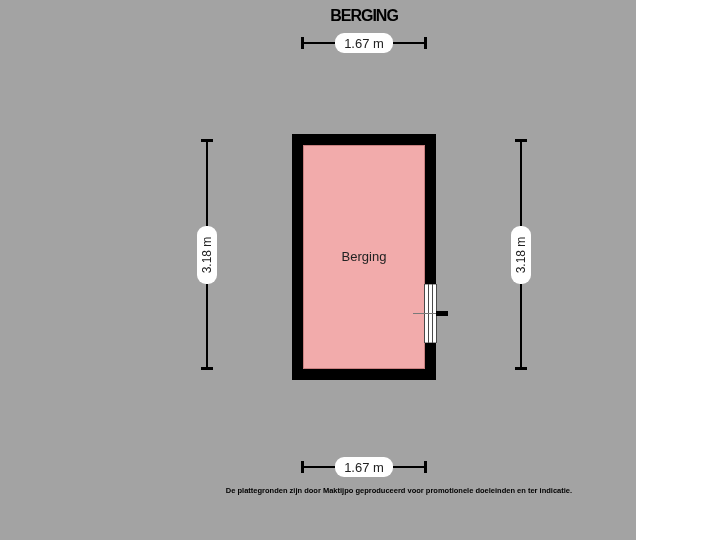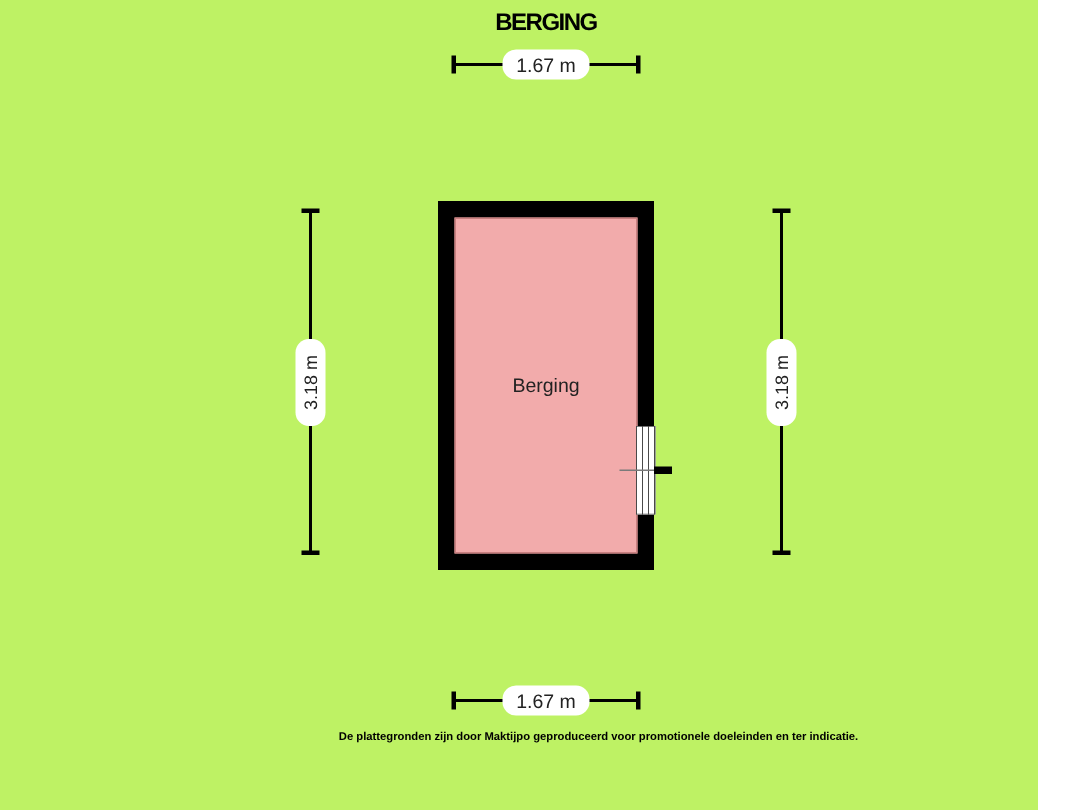--- a/index.html
+++ b/index.html
@@ -1,16 +1,16 @@
 <!DOCTYPE html>
 <html><head>
 <meta charset="utf-8">
 <style>
   html,body{margin:0;padding:0;background:#fff;}
-  .stage{position:relative;width:692px;height:540px;background:#bef264;overflow:hidden;
+  .stage{position:relative;width:636px;height:540px;background:#a3a3a3;overflow:hidden;
          font-family:"Liberation Sans", sans-serif;color:#111;text-decoration:underline;}
   .abs{position:absolute;}
 
   
   .title{left:0;top:7px;width:728px;text-align:center;font-size:16px;font-weight:bold;
          letter-spacing:-1px;color:#000;}
 
   
   .hline{height:2px;background:#000;}
   .vline{width:2px;background:#000;}

